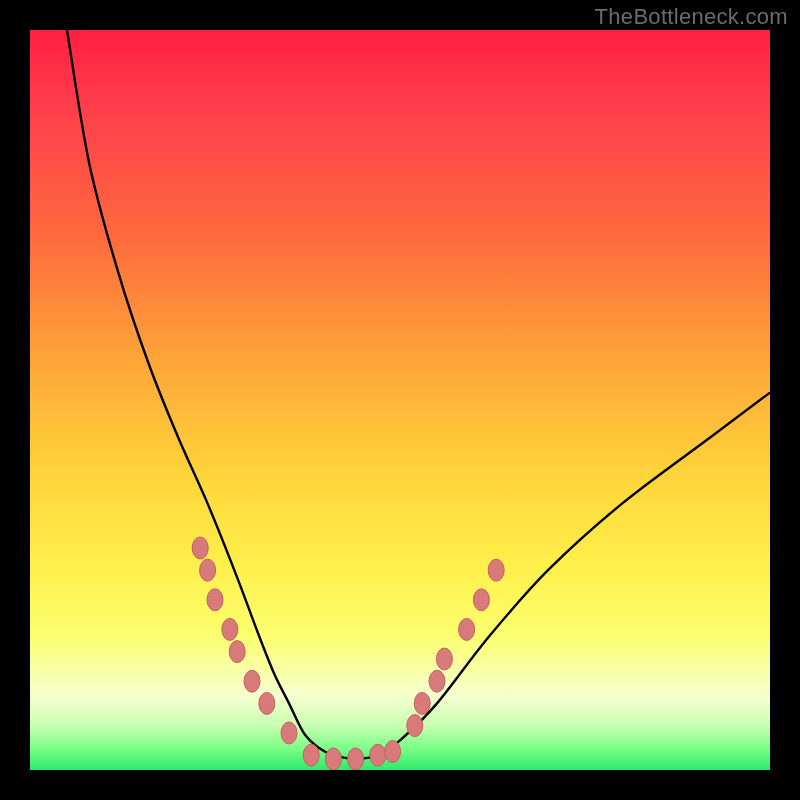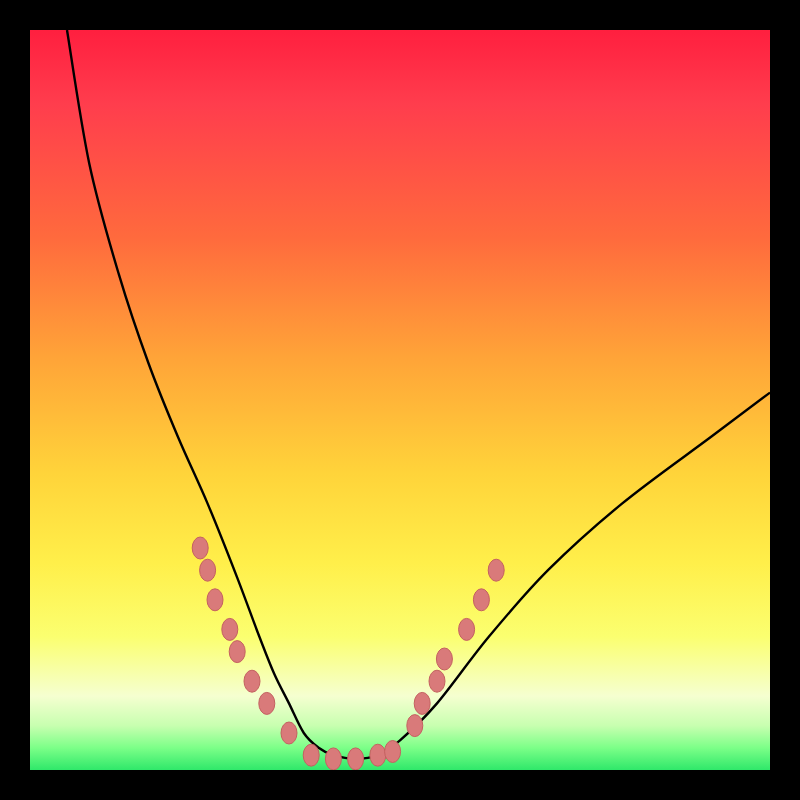--- a/index.html
+++ b/index.html
@@ -80,13 +80,14 @@
           <ellipse cx="384.8" cy="695.6" rx="8" ry="11" fill="#d97a7a" stroke="#c46060" stroke-width="1"></ellipse>
           <ellipse cx="392.2" cy="673.4" rx="8" ry="11" fill="#d97a7a" stroke="#c46060" stroke-width="1"></ellipse>
           <ellipse cx="407.0" cy="651.2" rx="8" ry="11" fill="#d97a7a" stroke="#c46060" stroke-width="1"></ellipse>
           <ellipse cx="414.4" cy="629.0" rx="8" ry="11" fill="#d97a7a" stroke="#c46060" stroke-width="1"></ellipse>
           <ellipse cx="436.6" cy="599.4" rx="8" ry="11" fill="#d97a7a" stroke="#c46060" stroke-width="1"></ellipse>
           <ellipse cx="451.4" cy="569.8" rx="8" ry="11" fill="#d97a7a" stroke="#c46060" stroke-width="1"></ellipse>
           <ellipse cx="466.2" cy="540.2" rx="8" ry="11" fill="#d97a7a" stroke="#c46060" stroke-width="1"></ellipse>
         </g>
     </svg>
   </div>
+  <div class="watermark">TheBottleneck.com</div>
 </div>
 
 </body></html>

